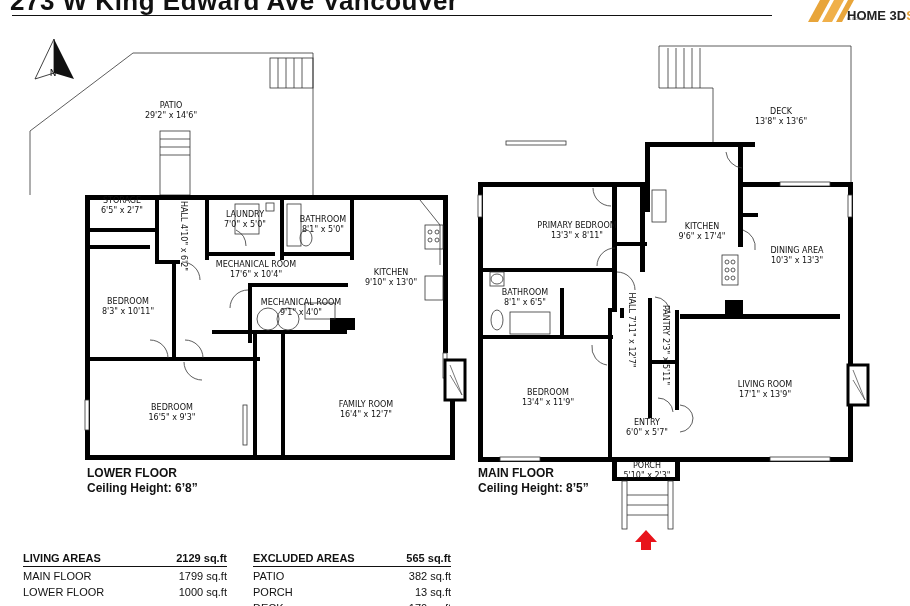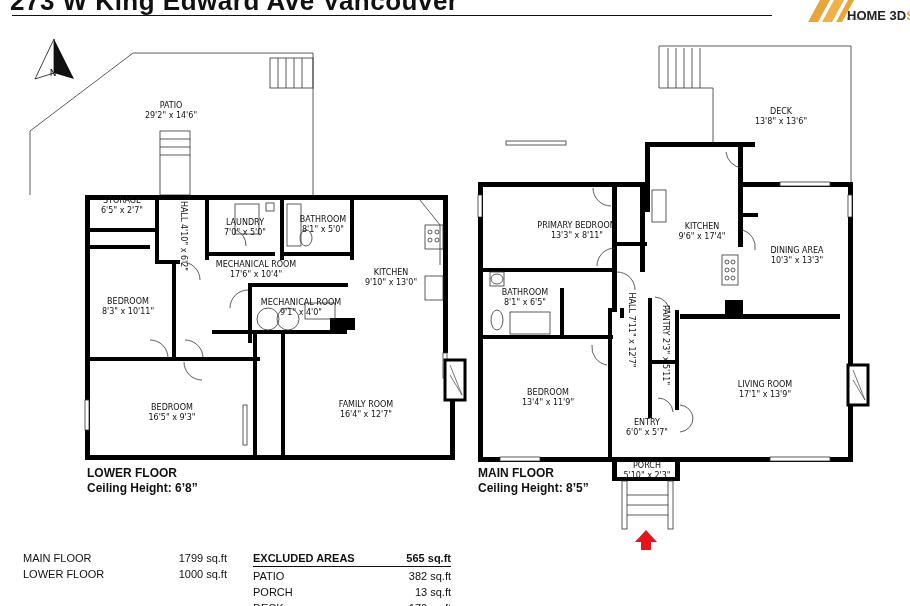--- a/index.html
+++ b/index.html
@@ -203,21 +203,21 @@
 
 <div class="lbl" style="left:171px;top:101px;">
     <div>PATIO</div>
     <div>29'2" x 14'6"</div>
   </div>
 <div class="lbl" style="left:122px;top:196px;text-align:center;">
     <div>STORAGE</div>
     <div>6'5" x 2'7"</div>
   </div>
 <div class="vlbl" style="left:183px;top:236px;"><span>HALL</span> <span>4'10" x 6'2"</span></div>
-<div class="lbl" style="left:245px;top:218px;">
+<div class="lbl" style="left:245px;top:210px;">
     <div>LAUNDRY</div>
     <div>7'0" x 5'0"</div>
   </div>
 <div class="lbl" style="left:323px;top:215px;">
     <div>BATHROOM</div>
     <div>8'1" x 5'0"</div>
   </div>
 <div class="lbl" style="left:256px;top:260px;">
     <div>MECHANICAL ROOM</div>
     <div>17'6" x 10'4"</div>
@@ -286,20 +286,24 @@
     <div>PORCH</div>
     <div>5'10" x 2'3"</div>
   </div>
 
 <div class="floor-name" style="left:478px;top:466px;">
     <div>MAIN FLOOR</div>
     <div>Ceiling Height: 8’5”</div>
   </div>
 
 <div class="tbl" style="left:23px;top:550px;width:204px;">
+  <div class="row hdr">
+      <span>LIVING AREAS</span>
+      <span>2129 sq.ft</span>
+    </div>
   <div class="row">
       <span>MAIN FLOOR</span>
       <span>1799 sq.ft</span>
     </div>
   <div class="row">
       <span>LOWER FLOOR</span>
       <span>1000 sq.ft</span>
     </div>
 </div>
 <div class="tbl" style="left:253px;top:550px;width:198px;">

